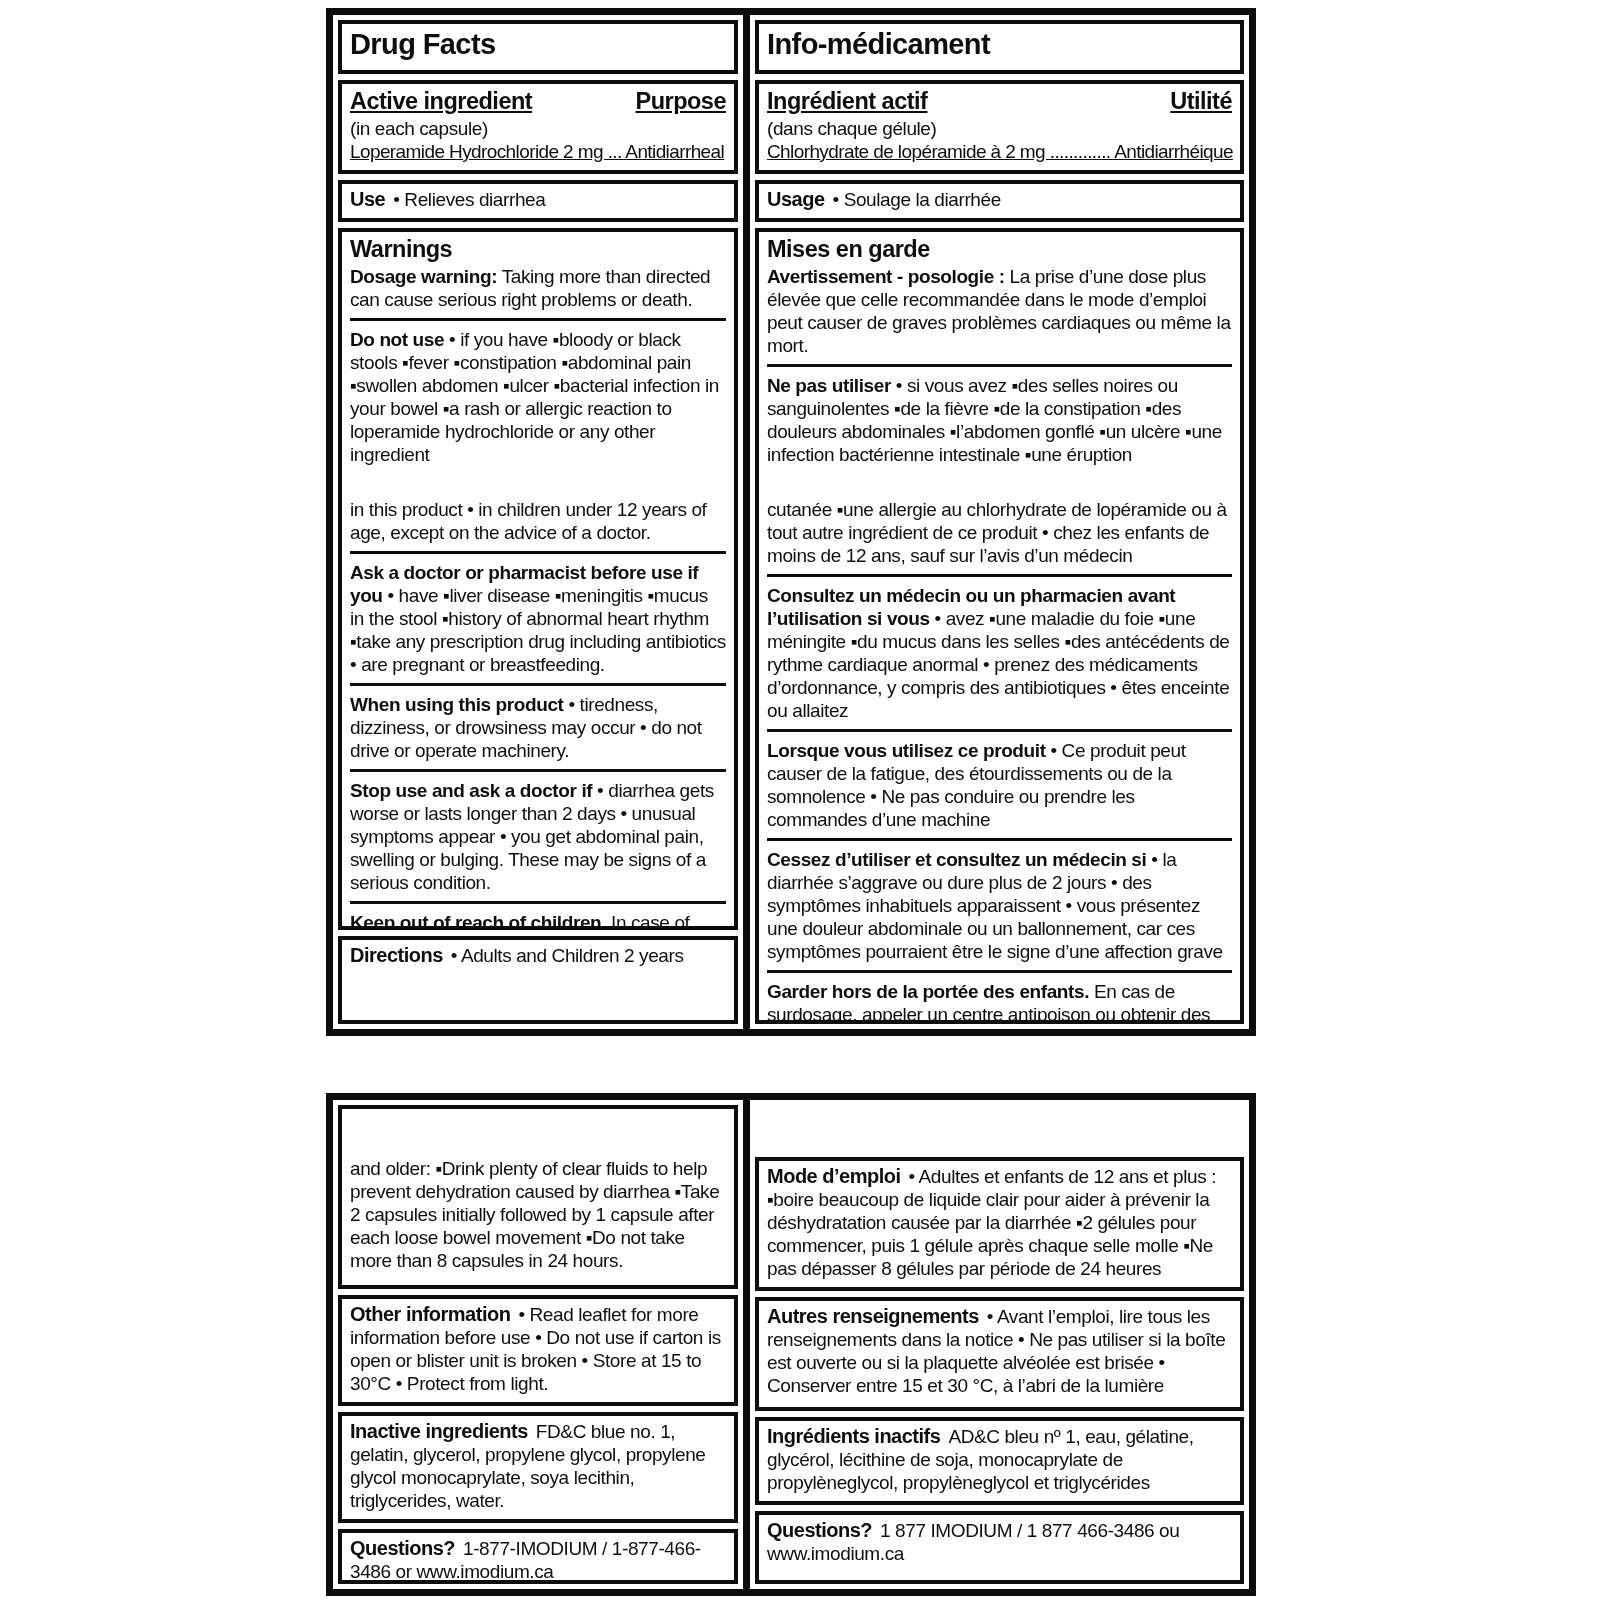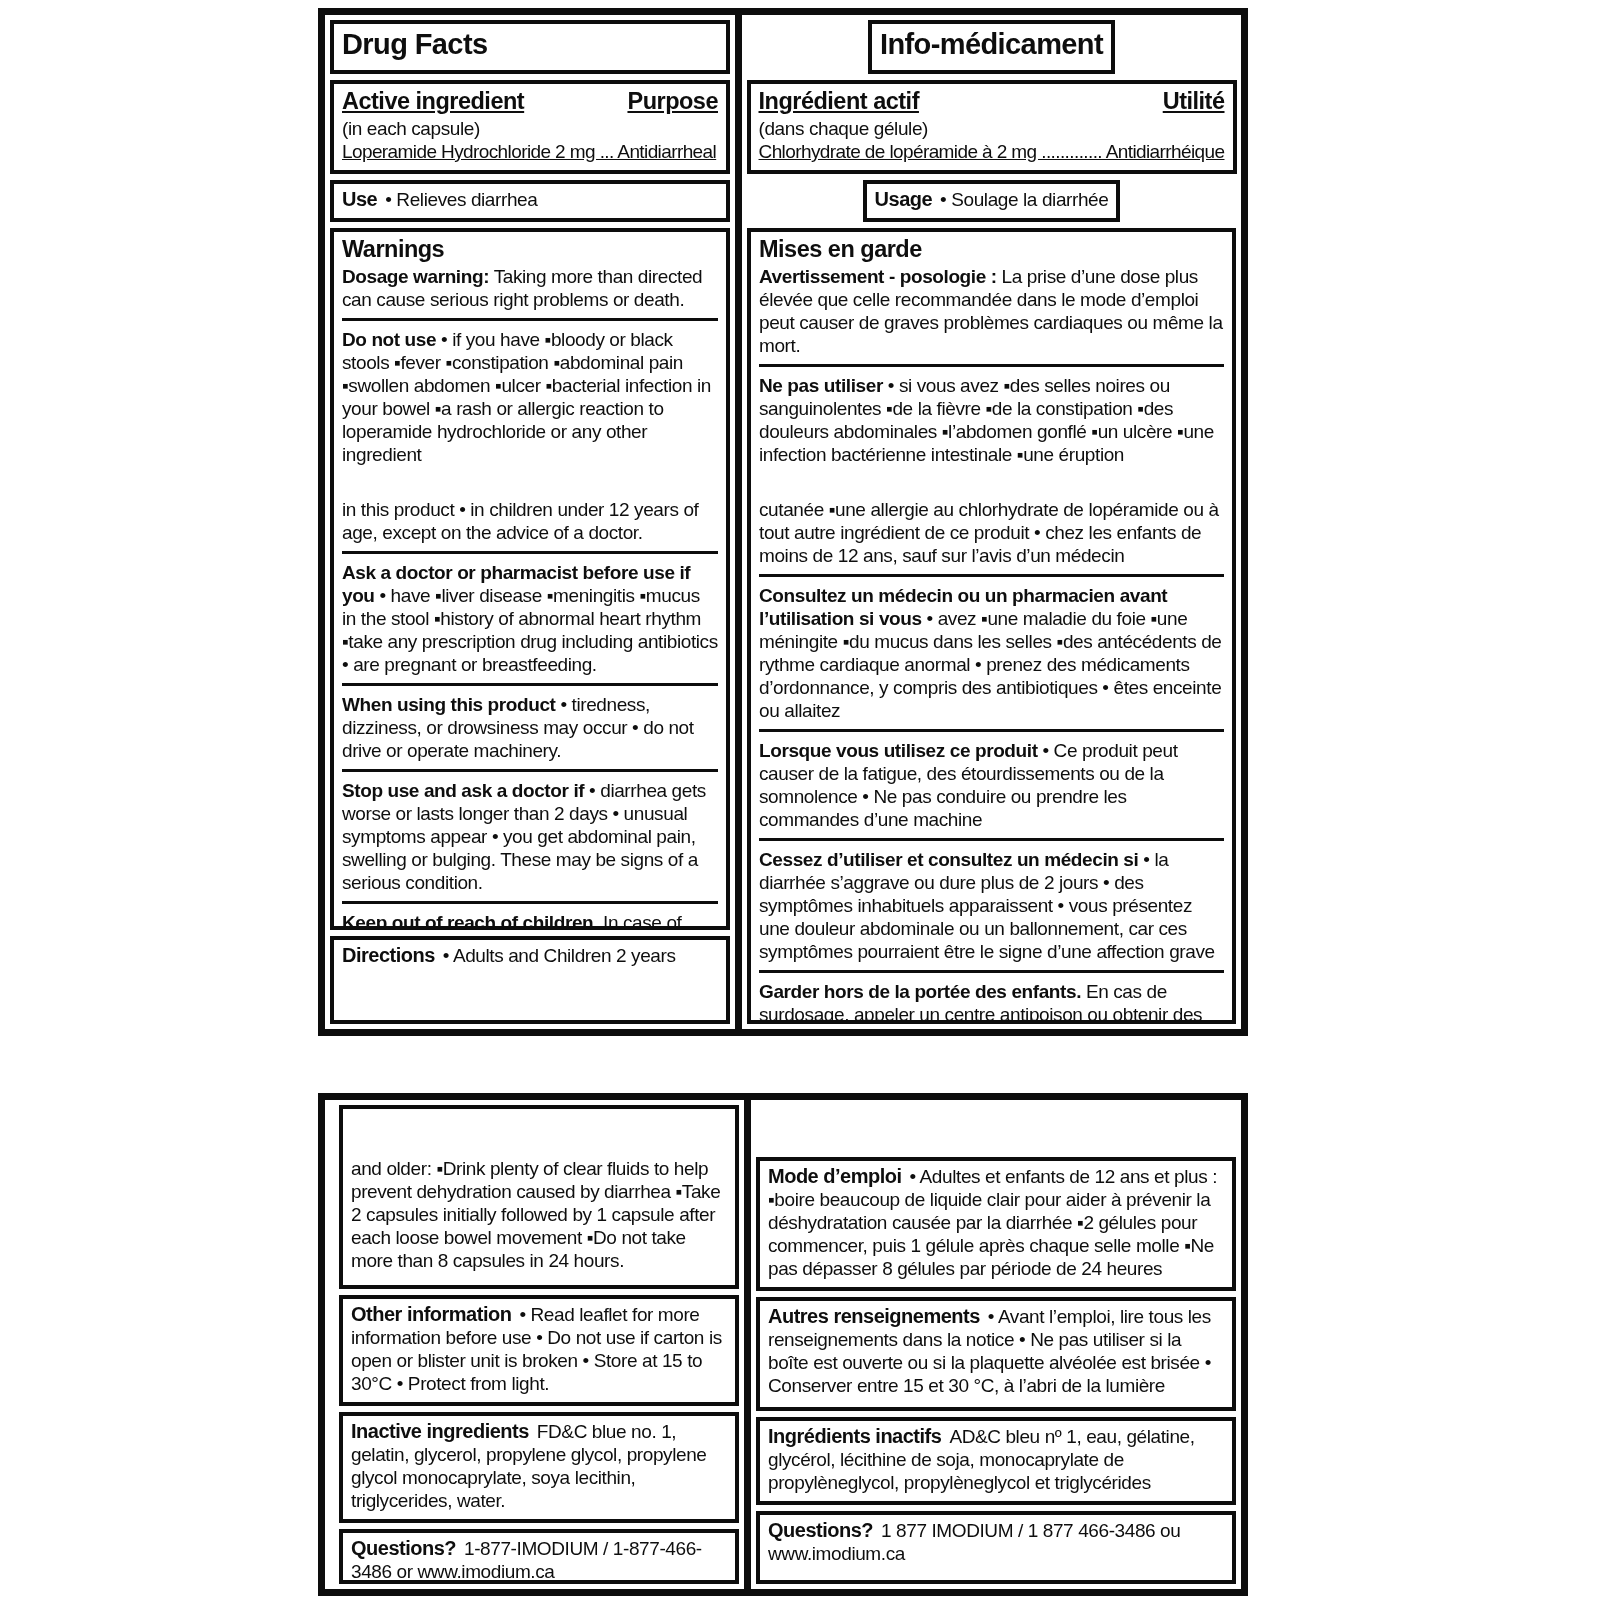--- a/index.html
+++ b/index.html
@@ -1,30 +1,30 @@
 <!DOCTYPE html>
 <html><head>
 <meta charset="utf-8">
 <style>
   html,body{margin:0;padding:0;}
   body{
     width:1600px;height:1600px;position:relative;background:#ffffff;
     font-family:"Liberation Sans",sans-serif;color:#0e0e0e;
     -webkit-font-smoothing:antialiased;
   }
-  .sheet{position:absolute;left:318px;top:8px;width:930px;}
+  .sheet{position:absolute;left:326px;top:8px;width:930px;}
   .panel{
     box-sizing:border-box;border:7px solid #0d0d0d;background:#ffffff;
     display:flex;flex-direction:row;align-items:stretch;overflow:hidden;
   }
   .panel.top{height:1028px;margin-bottom:57px;}
-  .panel.bottom{height:503px;padding-left:9px;}
+  .panel.bottom{height:503px;}
   .col{box-sizing:border-box;display:flex;flex-direction:column;gap:6px;padding:5px;min-width:0;}
   .col.left{width:410px;flex:none;}
-  .col.right{flex:1;align-items:center;}
+  .col.right{flex:1;}
   .vdiv{width:7px;background:#0d0d0d;flex:none;}
   .box{
     box-sizing:border-box;border:4px solid #0d0d0d;background:#fff;
     padding:4px 8px 7px 8px;overflow:hidden;flex:none;
   }
   .box.grow{flex:1;}
   .spacer{flex:none;height:46px;}
   .h1{font-size:29px;font-weight:bold;letter-spacing:-0.6px;margin:1px 0 2px 0;line-height:1.1;}
   .h2{font-size:23.5px;font-weight:bold;letter-spacing:-0.5px;line-height:1.15;margin:0 0 2px 0;}
   p{margin:0;font-size:19px;line-height:23px;letter-spacing:-0.4px;}

